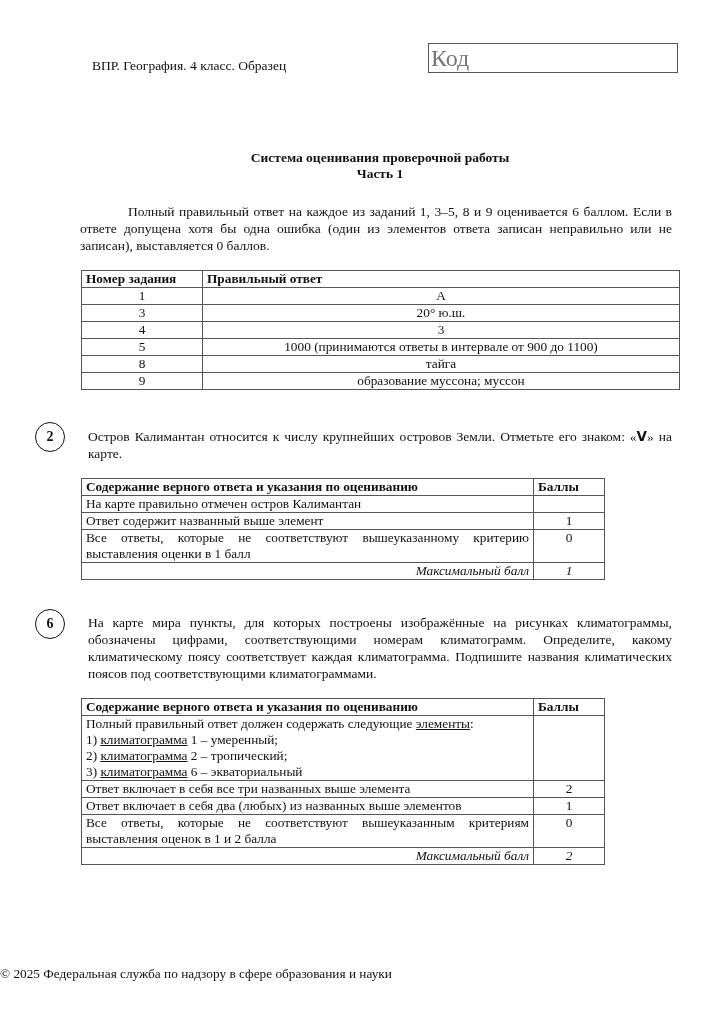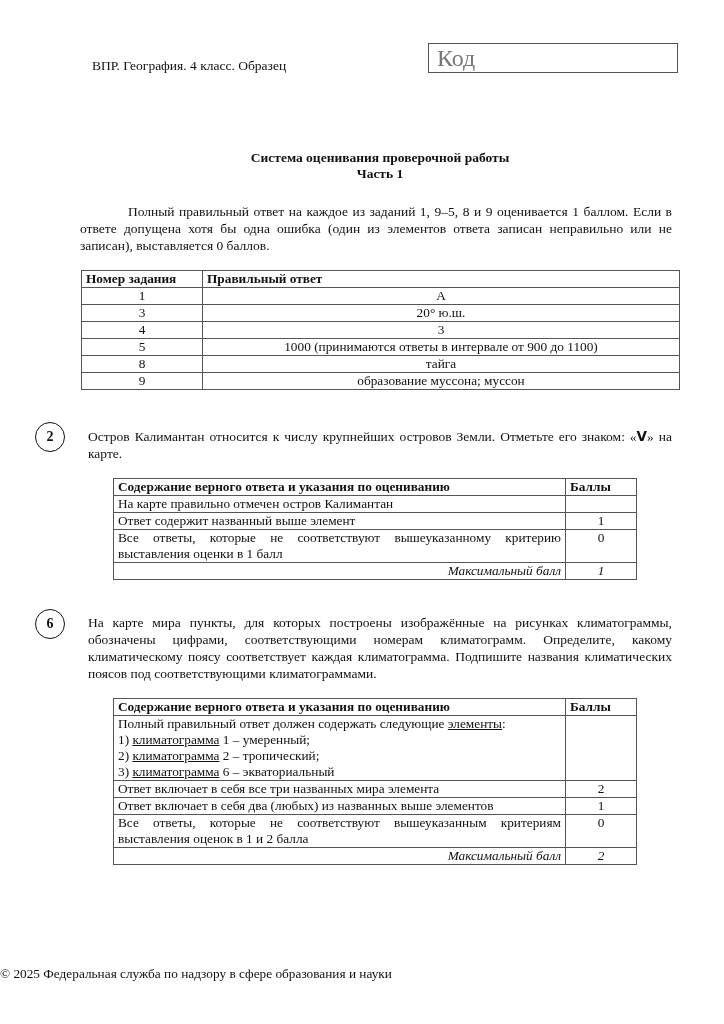--- a/index.html
+++ b/index.html
@@ -4,21 +4,21 @@
 <style>
   html, body { margin: 0; padding: 0; background: #ffffff; }
   body {
     width: 724px; height: 1024px; position: relative; overflow: hidden;
     font-family: "Liberation Serif", serif; color: #111; font-size: 13.3px;
   }
   .header-left { position: absolute; left: 92px; top: 58px; font-size: 13.5px; }
   .code-box {
     position: absolute; left: 428px; top: 43px; width: 250px; height: 30px;
     border: 1.5px solid #555; box-sizing: border-box;
-    font-size: 24px; color: #777; padding-left: 8px; line-height: 28px;
+    font-size: 24px; color: #777; padding-left: 2px; line-height: 28px;
   }
   .title { position: absolute; left: 80px; width: 600px; text-align: center; font-weight: bold; font-size: 13.5px; }
   .t1 { top: 150px; }
   .t2 { top: 166px; text-align: center; }
   .intro {
     position: absolute; left: 80px; top: 203px; width: 592px;
     text-align: justify; line-height: 17px; text-indent: 48px; font-size: 13.5px;
   }
   table { border-collapse: collapse; position: absolute; font-size: 13.3px; }
   td, th { border: 1px solid #555; padding: 0 4px; line-height: 16px; vertical-align: top; }
@@ -26,38 +26,38 @@
   .ans-table { left: 81px; top: 270px; width: 599px; }
   .ans-table td { text-align: center; height: 16px; }
   .ans-table .c1 { width: 112px; }
   .task-circle {
     position: absolute; width: 28px; height: 28px; border: 1.5px solid #111; border-radius: 50%;
     text-align: center; line-height: 28px; font-weight: bold; font-size: 14px; box-sizing: content-box;
   }
   .task-text {
     position: absolute; left: 88px; width: 584px; text-align: justify; line-height: 17px; font-size: 13.5px;
   }
-  .crit-table { left: 81px; width: 524px; margin-left: 32px; }
+  .crit-table { left: 81px; width: 524px; }
   .crit-table td.pts { text-align: center; width: 62px; }
   .crit-table td.txt { text-align: justify; }
   .crit-table td.max { text-align: right; font-style: italic; }
   .crit-table td.maxv { text-align: center; font-style: italic; }
   .u { text-decoration: underline; }
   .vmark { font-family: "DejaVu Sans", sans-serif; font-weight: bold; }
   .footer { position: absolute; top: 966px; left: 0; width: 724px; text-align: left; font-size: 13.3px; }
 </style>
 </head>
 <body>
 
 <div class="header-left">ВПР. География. 4 класс. Образец</div>
 <div class="code-box">Код</div>
 
 <div class="title t1">Система оценивания проверочной работы</div>
 <div class="title t2">Часть 1</div>
-<div class="intro">Полный правильный ответ на каждое из заданий 1, 9–5, 8 и 9 оценивается 1 баллом. Если в ответе допущена хотя бы одна ошибка (один из элементов ответа записан неправильно или не записан), выставляется 0 баллов.</div>
+<div class="intro">Полный правильный ответ на каждое из заданий 1, 3–5, 8 и 9 оценивается 6 баллом. Если в ответе допущена хотя бы одна ошибка (один из элементов ответа записан неправильно или не записан), выставляется 0 баллов.</div>
 
 <table class="ans-table">
   <tbody>
       <tr>
     <th class="c1">Номер задания</th>
     <th>Правильный ответ</th>
   </tr>
   <tr>
         <td>1</td>
         <td>А</td>
@@ -125,21 +125,21 @@
   <tr>
     <td class="txt">
       <div><span>Полный правильный ответ должен содержать следующие </span><span class="u">элементы</span><span>:</span></div>
       <div><span>1) </span><span class="u">климатограмма</span><span> 1 – умеренный;</span></div>
       <div><span>2) </span><span class="u">климатограмма</span><span> 2 – тропический;</span></div>
       <div><span>3) </span><span class="u">климатограмма</span><span> 6 – экваториальный</span></div>
     </td>
     <td class="pts"></td>
   </tr>
   <tr>
-        <td class="txt">Ответ включает в себя все три названных мира элемента</td>
+        <td class="txt">Ответ включает в себя все три названных выше элемента</td>
         <td class="pts">2</td>
       </tr>
   <tr>
         <td class="txt">Ответ включает в себя два (любых) из названных выше элементов</td>
         <td class="pts">1</td>
       </tr>
   <tr>
         <td class="txt">Все ответы, которые не соответствуют вышеуказанным критериям выставления оценок в 1 и 2 балла</td>
         <td class="pts">0</td>
       </tr>

